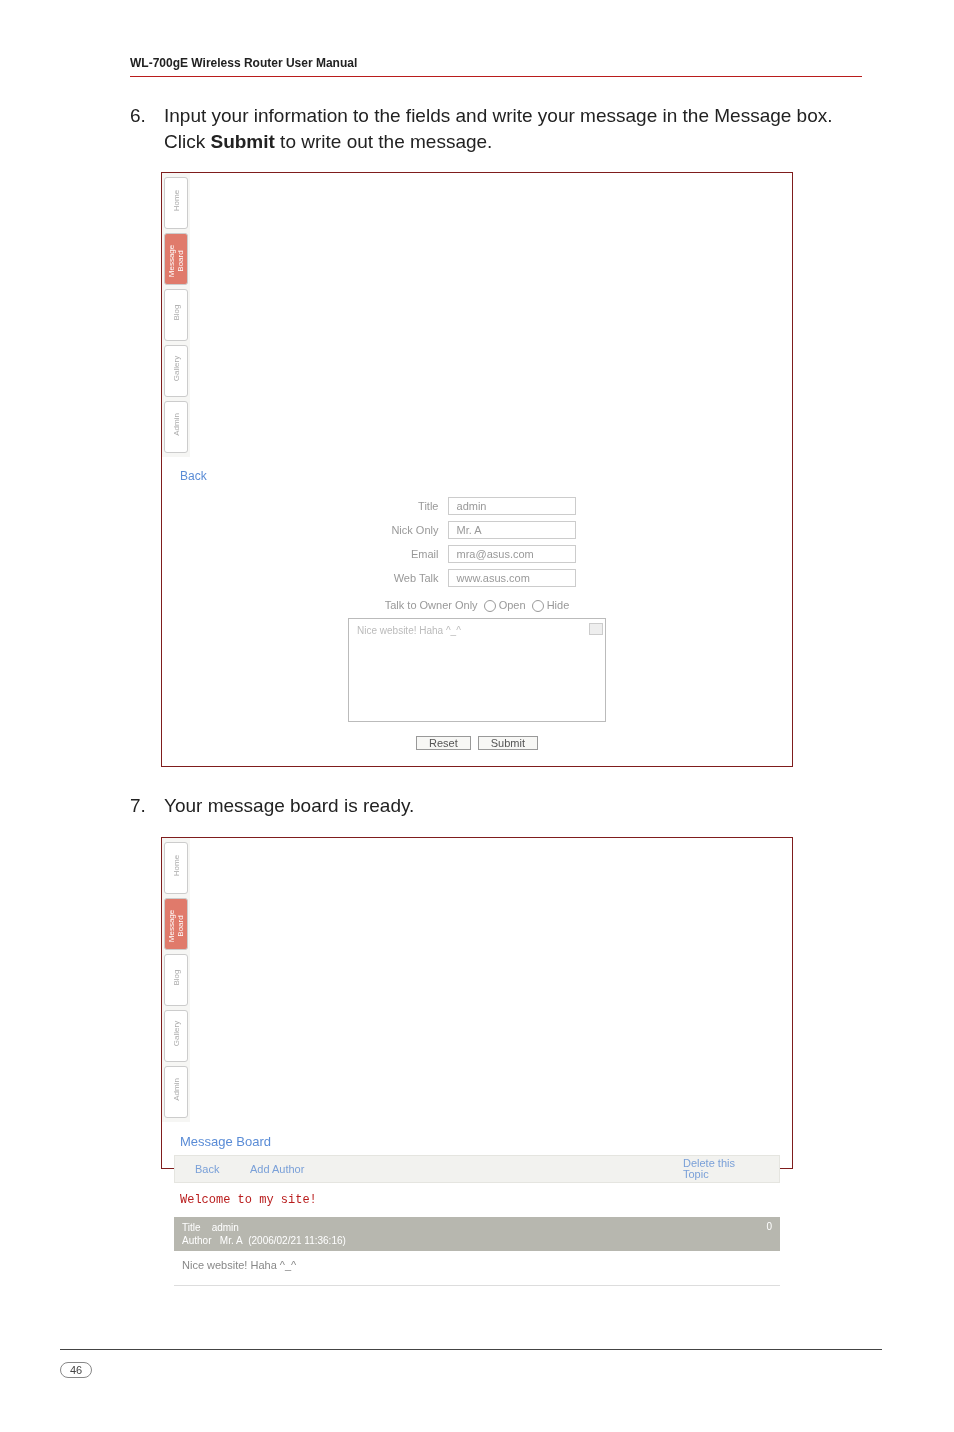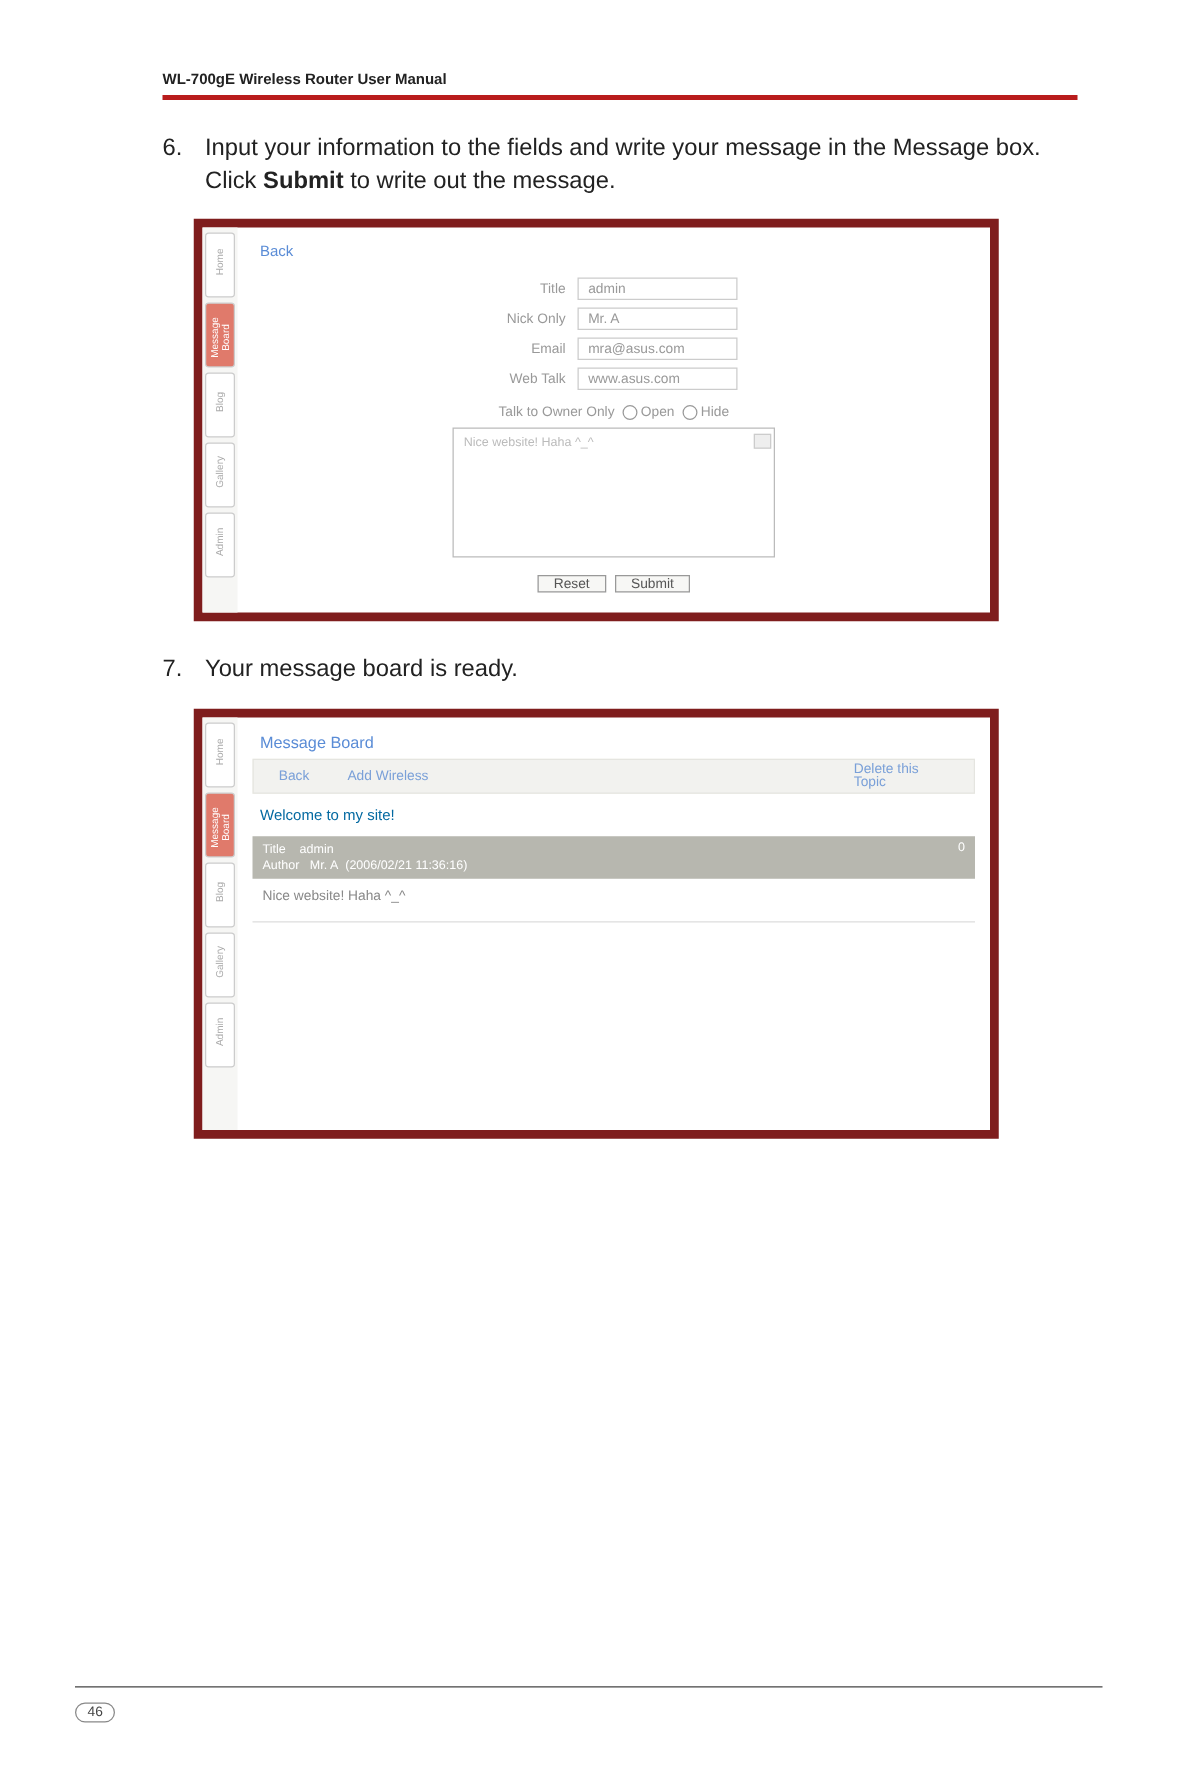--- a/index.html
+++ b/index.html
@@ -14,45 +14,46 @@
     width: 954px;
     height: 1432px;
     position: relative;
     box-sizing: border-box;
     padding: 56px 72px 40px 72px;
   }
   .header-title {
     font-size: 12px;
     font-weight: bold;
     padding-bottom: 6px;
-    border-bottom: 4px solid #b91c1c;
+    border-bottom: 1px solid #b91c1c;
     margin-left: 58px;
     margin-right: 20px;
   }
   .step {
     display: flex;
     gap: 12px;
     margin: 26px 20px 18px 58px;
     font-size: 19px;
     line-height: 1.35;
   }
   .step-num {
     min-width: 22px;
   }
   .step-text b { font-weight: bold; }
 
   
   .shot {
     margin: 10px auto 24px auto;
     width: 630px;
-    border: 7px solid #7f1d1d;
+    border: 1px solid #7f1d1d;
     background: #fff;
     display: flex;
     font-size: 11px;
     color: #888;
+    flex-direction: column;
   }
   .sidetabs {
     width: 28px;
     display: flex;
     flex-direction: column;
     gap: 4px;
     padding: 4px 0;
     background: #f6f6f4;
     align-items: center;
   }
@@ -160,21 +161,22 @@
     height: 26px;
     font-size: 11px;
     color: #7aa0d8;
   }
   .toolbar .left { flex: 1; padding-left: 20px; }
   .toolbar .left span { margin-right: 28px; cursor: pointer; }
   .toolbar .right { text-align: left; width: 90px; line-height: 1; padding-right: 6px; }
   .welcome {
     margin: 10px 6px;
     font-size: 12px;
-    color: #0369a1;
+    color: #b91c1c;
+    font-family: Liberation Mono, monospace;
   }
   .msghdr {
     background: #b7b7af;
     color: #fff;
     padding: 4px 8px;
     font-size: 10px;
     display: flex;
     justify-content: space-between;
   }
   .msghdr .cols { line-height: 1.3; }
@@ -295,21 +297,21 @@
       <div class="stab">
           <div class="stab-label">Admin</div>
         </div>
     </div>
     <div class="panel">
       <div class="msgboard-title">Message Board</div>
 
       <div class="toolbar">
         <div class="left">
           <span>Back</span>
-          <span>Add Wireless</span>
+          <span>Add Author</span>
         </div>
         <div class="right">
           <div>Delete this</div>
           <div>Topic</div>
         </div>
       </div>
 
       <div class="welcome">Welcome to my site!</div>
 
       <div class="msghdr">

